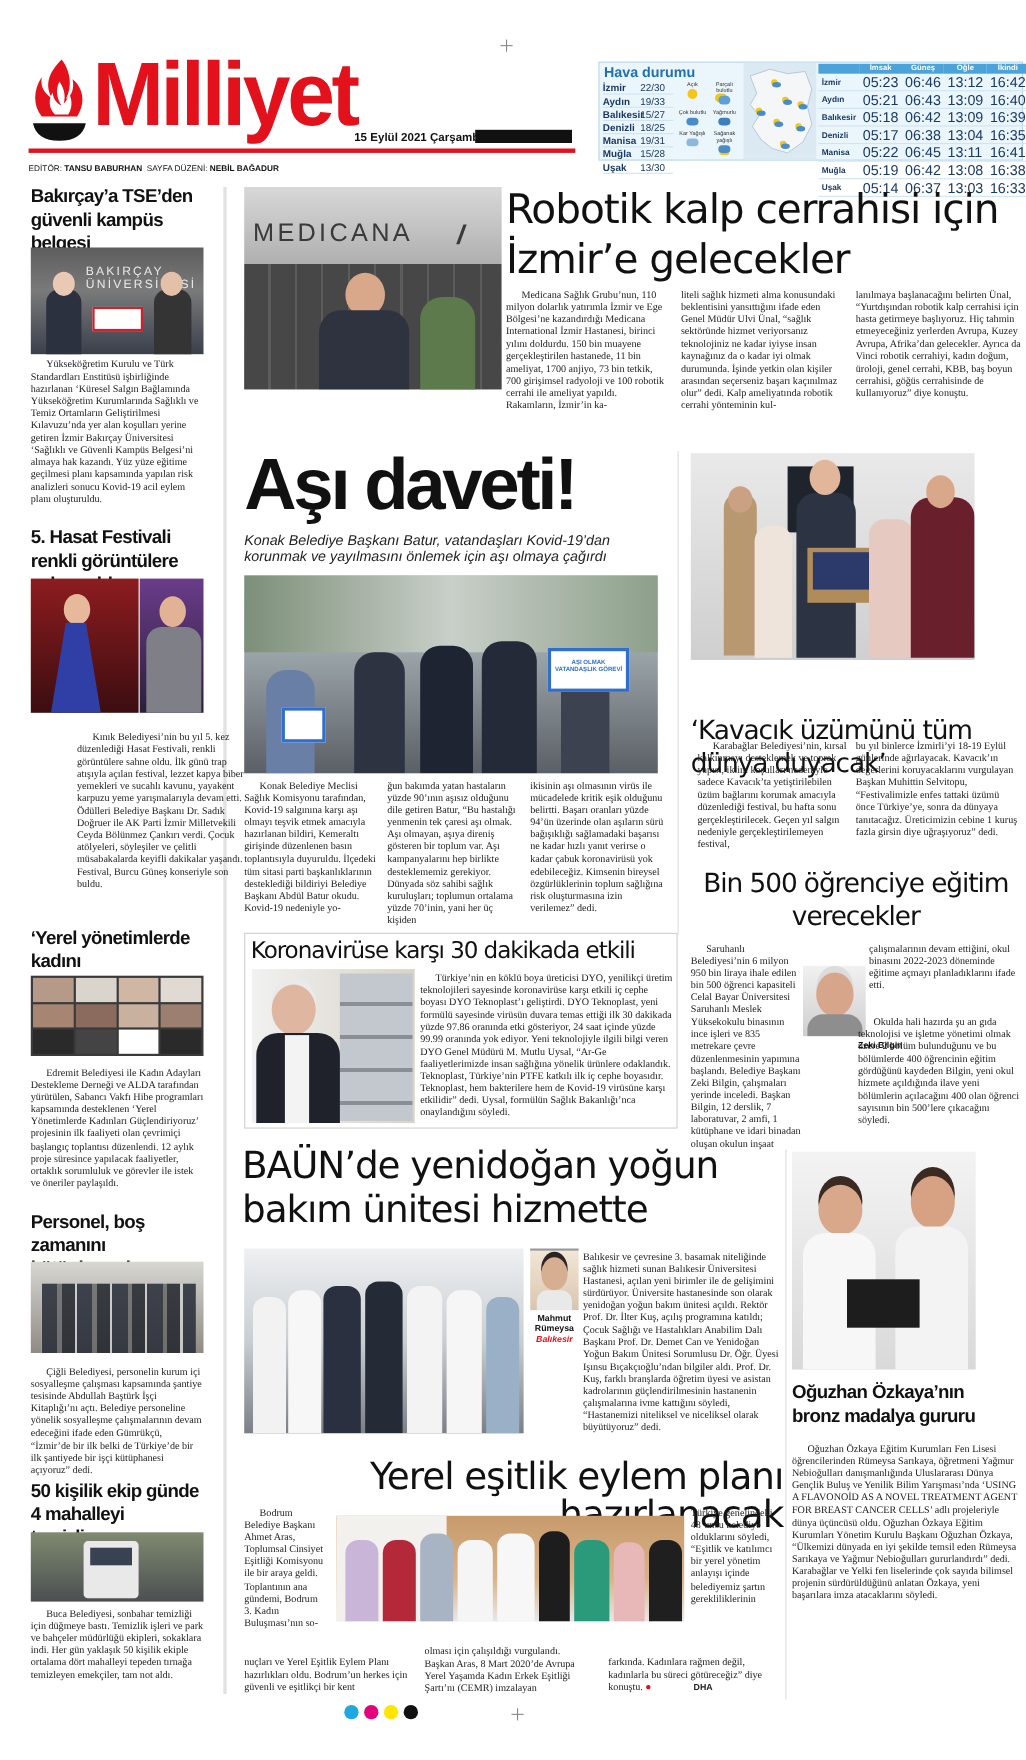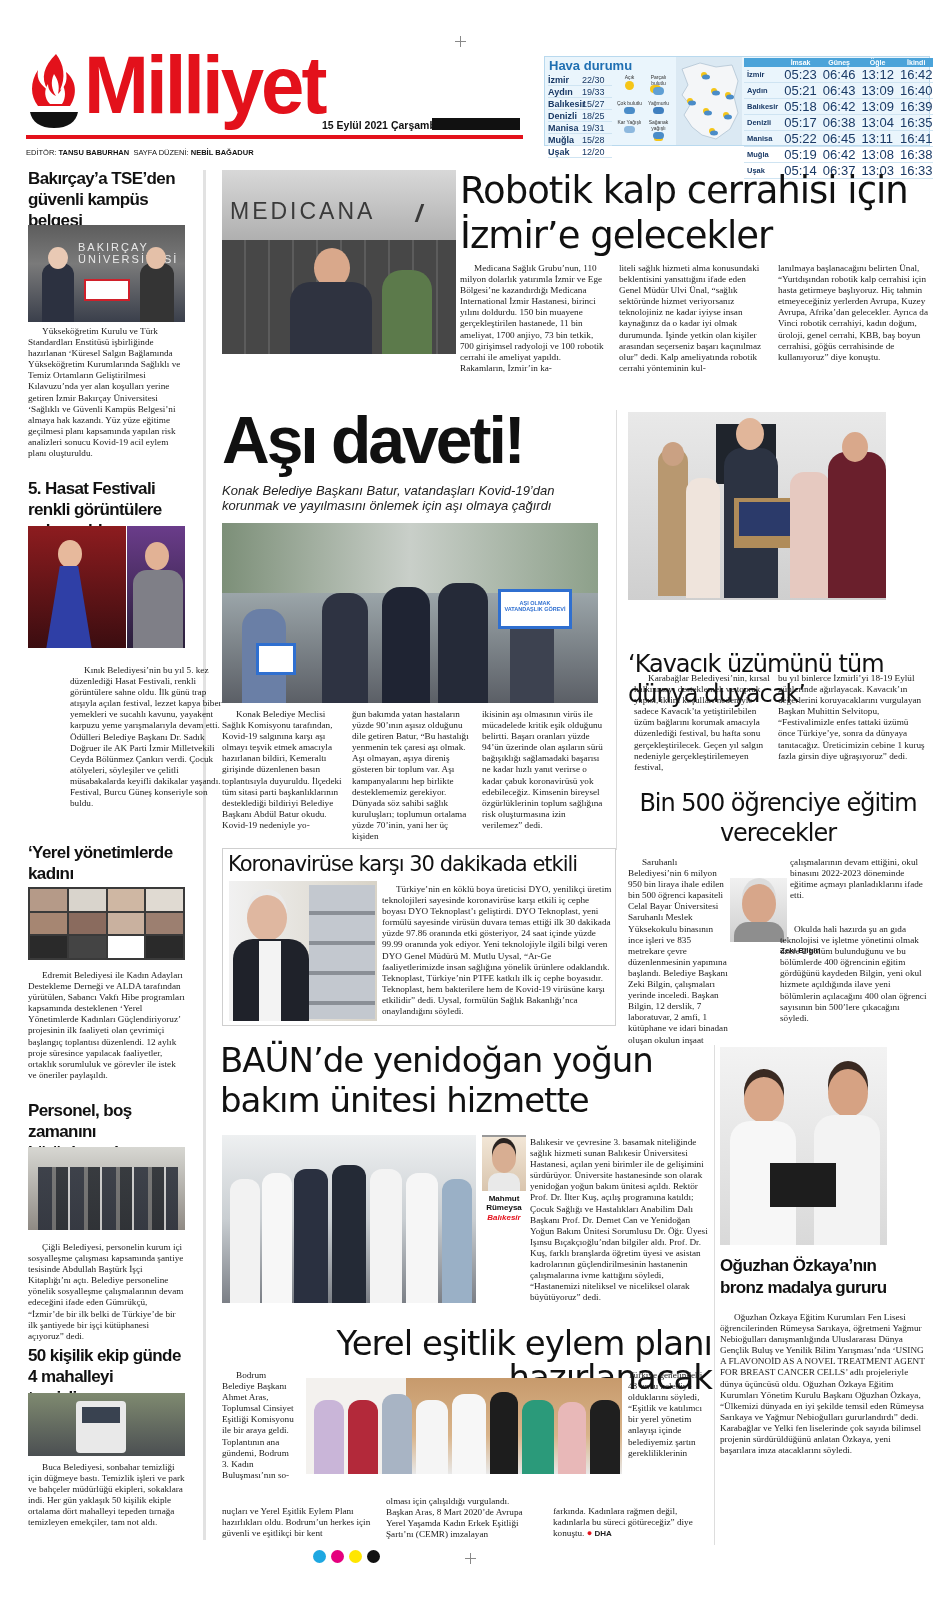--- a/index.html
+++ b/index.html
@@ -79,21 +79,21 @@
     <div class="wx-row">
         <span>Manisa</span>
         <span>19/31</span>
       </div>
     <div class="wx-row">
         <span>Muğla</span>
         <span>15/28</span>
       </div>
     <div class="wx-row">
         <span>Uşak</span>
-        <span>12/20</span>
+        <span>13/30</span>
       </div>
   </div>
 
   <div class="abs sans" style="left:70px;top:17px;width:58px;font-size:5px;color:#333;">
     <div style="display:grid;grid-template-columns:1fr 1fr;row-gap:4px;text-align:center;">
       <div>
           <div>Açık</div>
           <div style="margin:1px auto;width:9px;height:9px;border-radius:50%;background:#f5c518;"></div>
         </div>
       <div>
@@ -436,21 +436,21 @@
 <div class="abs body-text" style="left:628px;top:1370px;width:82px;">
     <p style="text-indent:0">Türkiye genelindeki 48’uncu belediye olduklarını söyledi, “Eşitlik ve katılımcı bir yerel yönetim anlayışı içinde belediyemiz şartın gerekliliklerinin</p>
   </div>
 <div class="abs body-text" style="left:222px;top:1506px;width:152px;">
     <p style="text-indent:0">nuçları ve Yerel Eşitlik Eylem Planı hazırlıkları oldu. Bodrum’un herkes için güvenli ve eşitlikçi bir kent</p>
   </div>
 <div class="abs body-text" style="left:386px;top:1496px;width:152px;">
     <p style="text-indent:0">olması için çalışıldığı vurgulandı. Başkan Aras, 8 Mart 2020’de Avrupa Yerel Yaşamda Kadın Erkek Eşitliği Şartı’nı (CEMR) imzalayan</p>
   </div>
 <div class="abs body-text" style="left:553px;top:1506px;width:160px;">
-  <p style="text-indent:0"><span>farkında. Kadınlara rağmen değil, kadınlarla bu süreci götüreceğiz” diye konuştu.</span> <span style="color:#e3111b;">●</span> <b class="sans" style="font-size:8px;">DHA</b></p>
+  <p style="text-indent:0"><span>farkında. Kadınlara rağmen değil, kadınlarla bu süreci götüreceğiz” diye konuştu.</span> <span style="color:#e3111b;">●</span> <b class="sans" style="font-size:8px;margin-left:36px;">DHA</b></p>
 </div>
 
 <div class="abs" style="left:313px;top:1550px;display:flex;gap:5px;">
   <div class="cmyk" style="width: 13px; height: 13px; border-radius: 50%; background: rgb(30, 167, 225);"></div>
   <div class="cmyk" style="width: 13px; height: 13px; border-radius: 50%; background: rgb(229, 0, 126);"></div>
   <div class="cmyk" style="width: 13px; height: 13px; border-radius: 50%; background: rgb(255, 230, 0);"></div>
   <div class="cmyk" style="width: 13px; height: 13px; border-radius: 50%; background: rgb(17, 17, 17);"></div>
 </div>
 
 </body></html>

